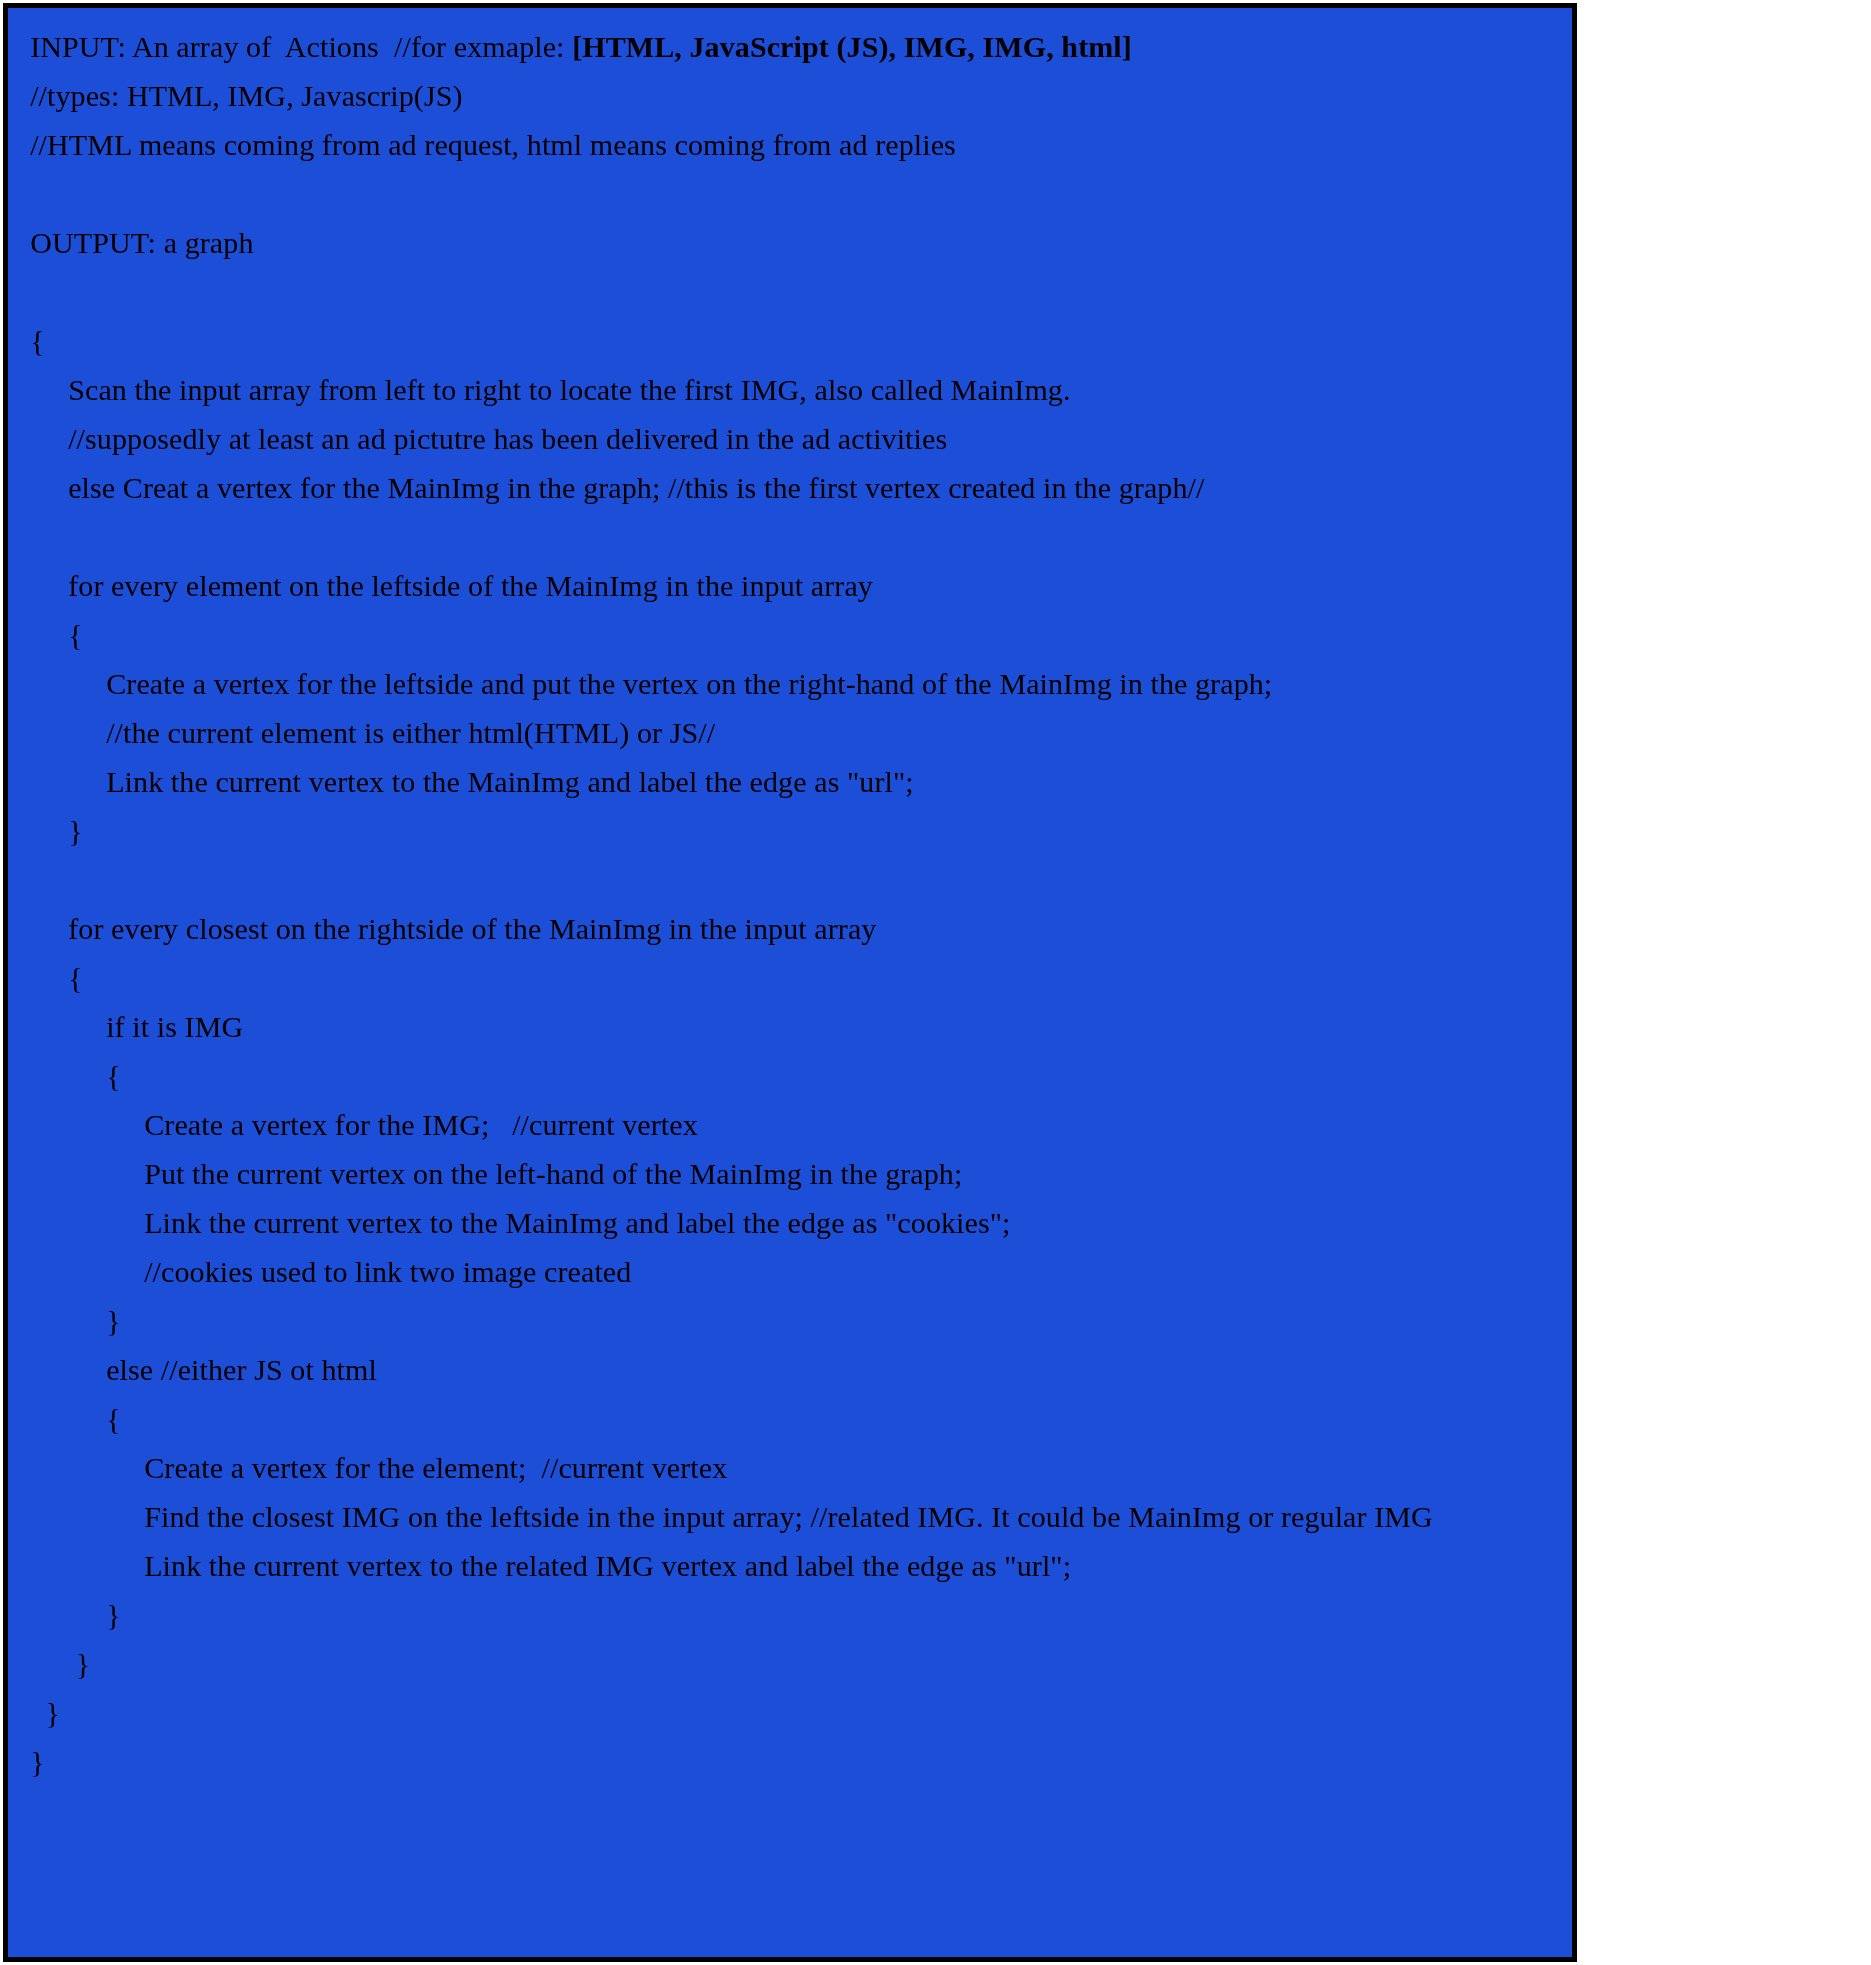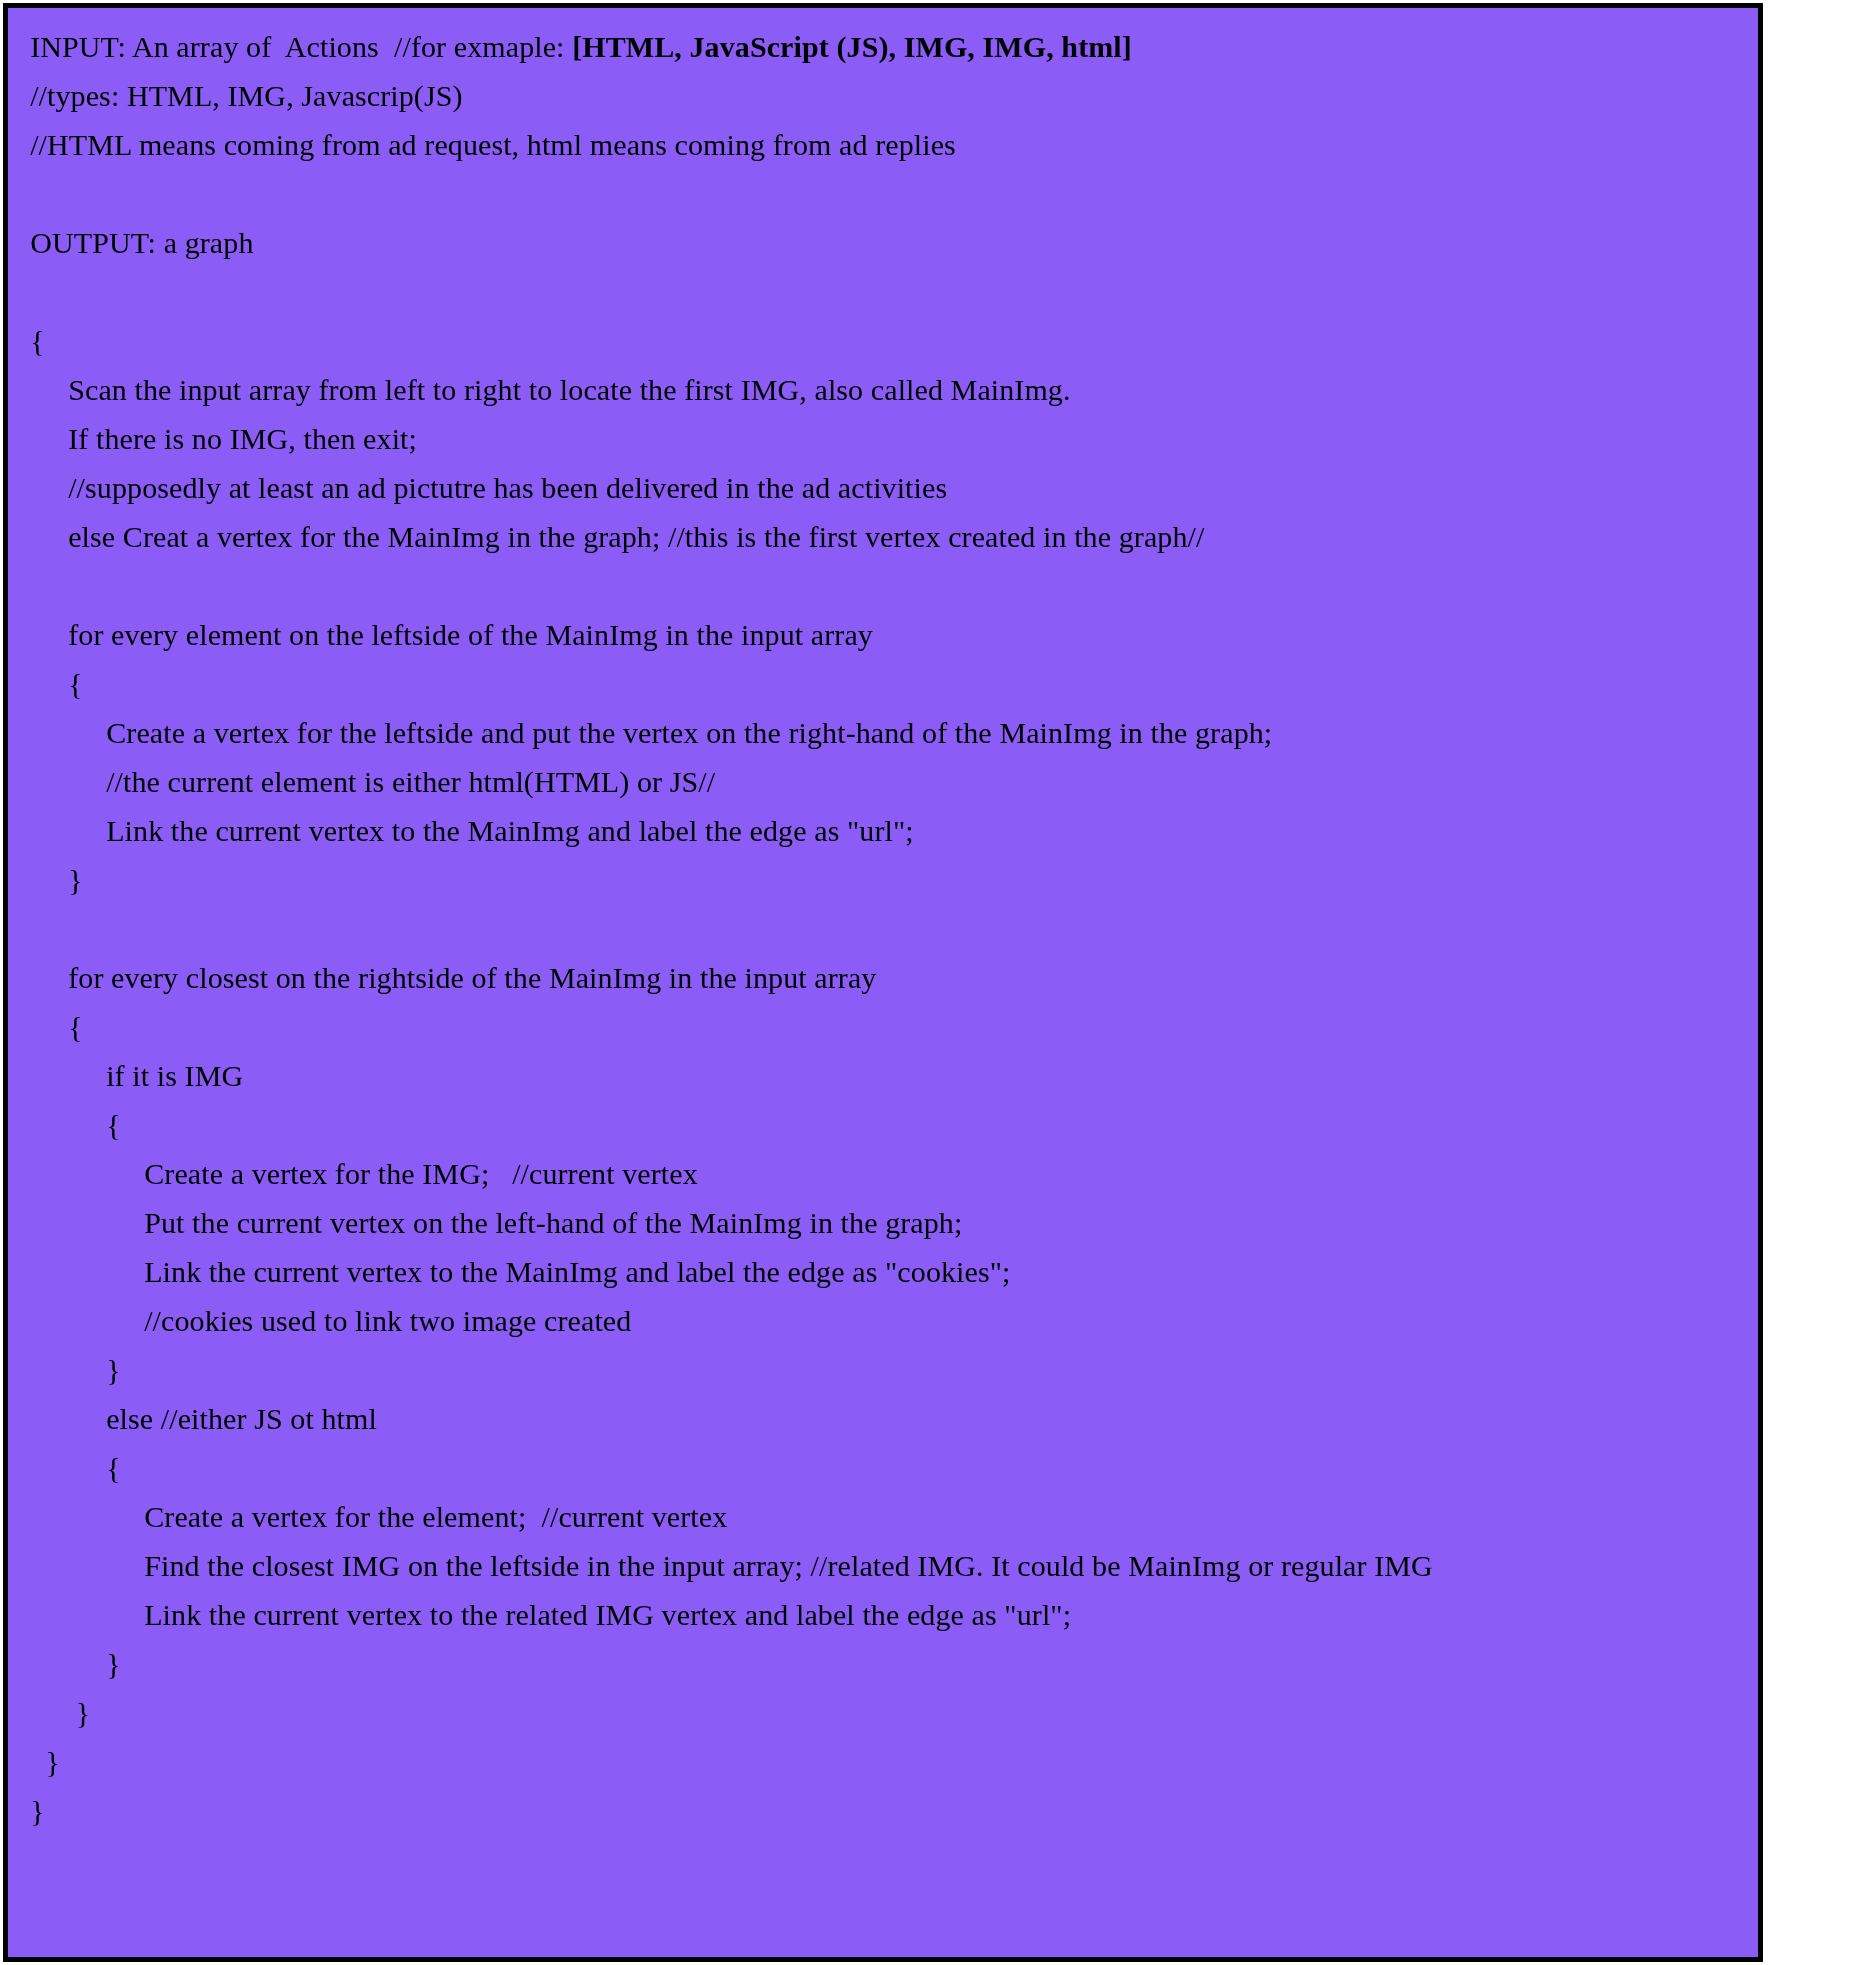--- a/index.html
+++ b/index.html
@@ -8,24 +8,24 @@
     width: 1872px;
     height: 1965px;
     position: relative;
     font-family: "Liberation Serif", "DejaVu Serif", serif;
     color: #000000;
   }
   .figure-frame {
     position: absolute;
     left: 3.2px;
     top: 3.2px;
-    width: 1760px;
+    width: 1574px;
     height: 1959px;
     border: 5.8px solid #000000;
-    background: #8b5cf6;
+    background: #1d4ed8;
     padding: 13.8px 20px 10.6px 22px;
     overflow: hidden;
   }
   .code-line {
     white-space: pre-wrap;
     font-size: 30px;
     line-height: 49px;
     min-height: 49px;
     letter-spacing: 0.1px;
   }
@@ -36,21 +36,20 @@
 
 <div class="figure-frame">
   <div class="code-line"><span>INPUT: An array of  Actions  //for exmaple: </span><span class="bold">[HTML, JavaScript (JS), IMG, IMG, html]</span></div>
   <div class="code-line">//types: HTML, IMG, Javascrip(JS)</div>
   <div class="code-line">//HTML means coming from ad request, html means coming from ad replies</div>
   <div class="code-line"></div>
   <div class="code-line">OUTPUT: a graph</div>
   <div class="code-line"></div>
   <div class="code-line">{</div>
   <div class="code-line">     Scan the input array from left to right to locate the first IMG, also called MainImg.</div>
-  <div class="code-line">     If there is no IMG, then exit;</div>
   <div class="code-line">     //supposedly at least an ad pictutre has been delivered in the ad activities</div>
   <div class="code-line">     else Creat a vertex for the MainImg in the graph; //this is the first vertex created in the graph//</div>
   <div class="code-line"></div>
   <div class="code-line">     for every element on the leftside of the MainImg in the input array</div>
   <div class="code-line">     {</div>
   <div class="code-line">          Create a vertex for the leftside and put the vertex on the right-hand of the MainImg in the graph;</div>
   <div class="code-line">          //the current element is either html(HTML) or JS//</div>
   <div class="code-line">          Link the current vertex to the MainImg and label the edge as "url";</div>
   <div class="code-line">     }</div>
   <div class="code-line"></div>

